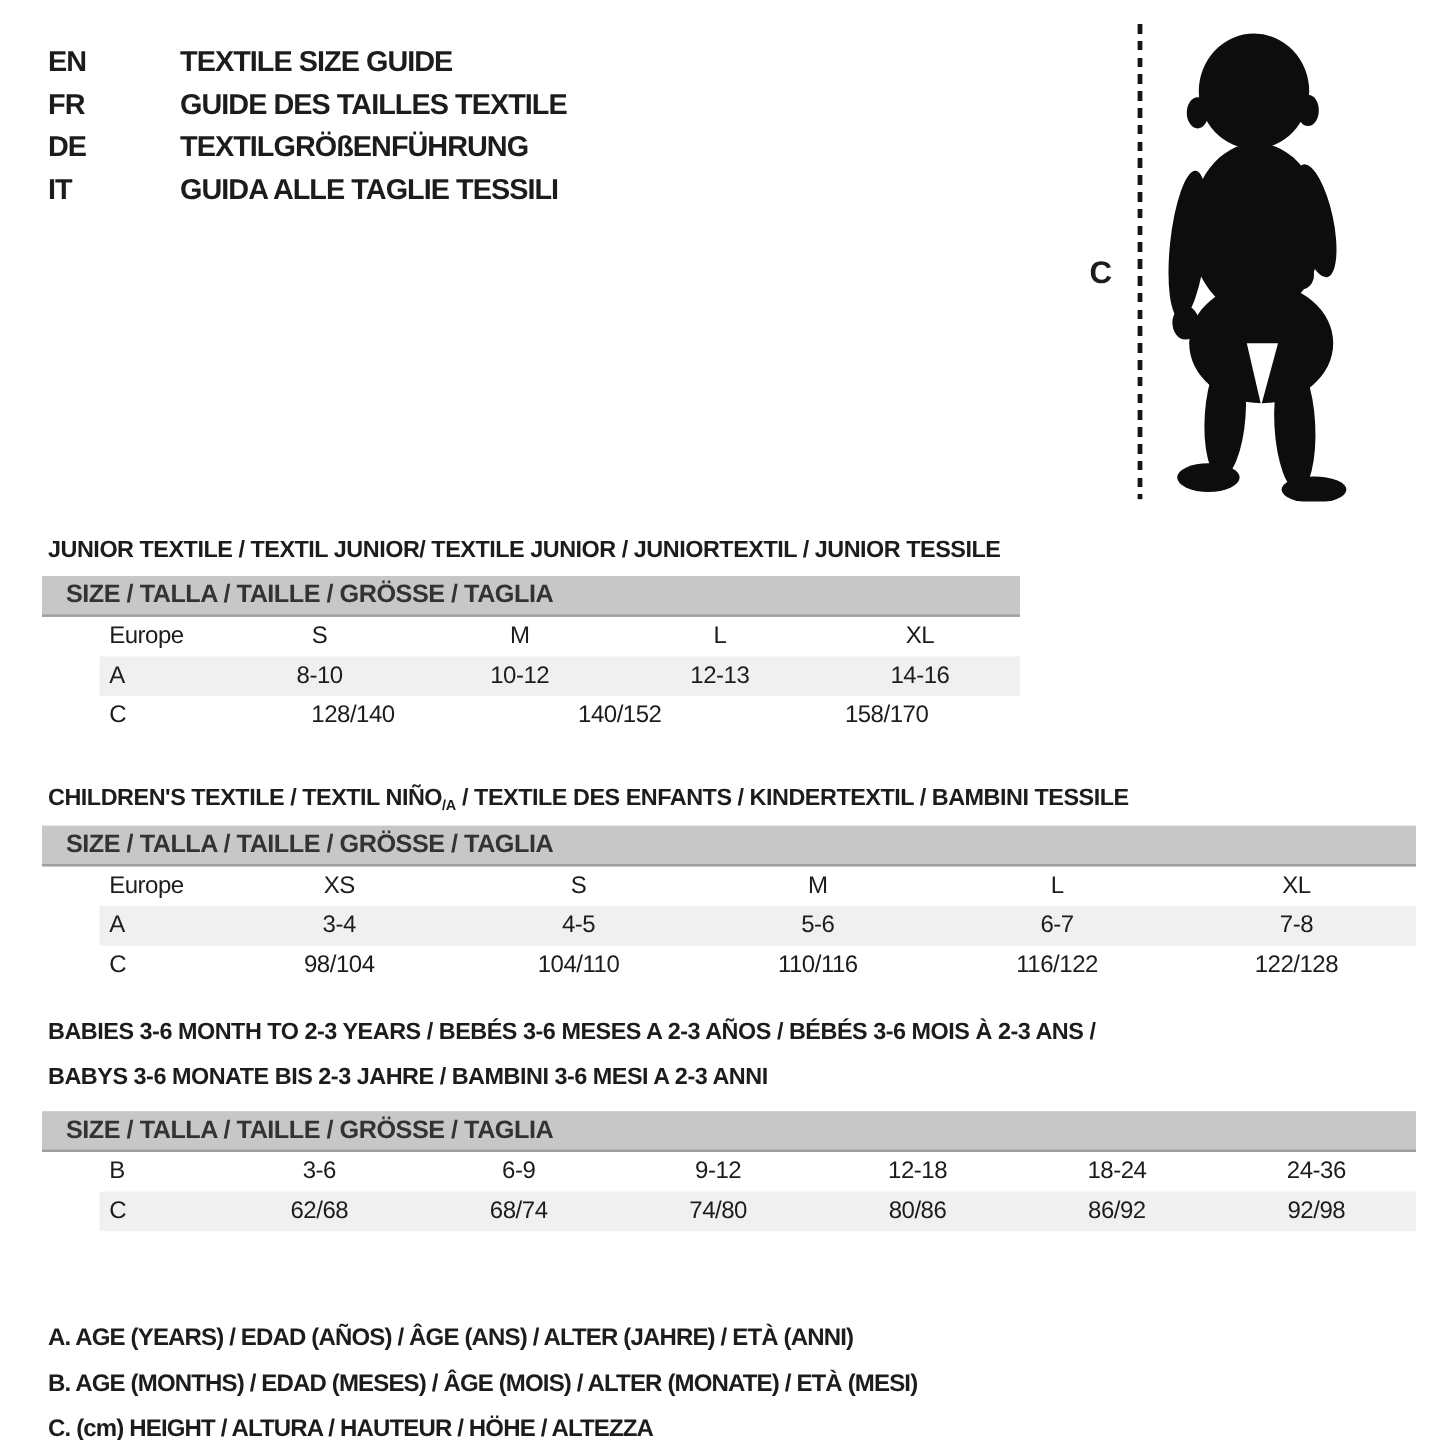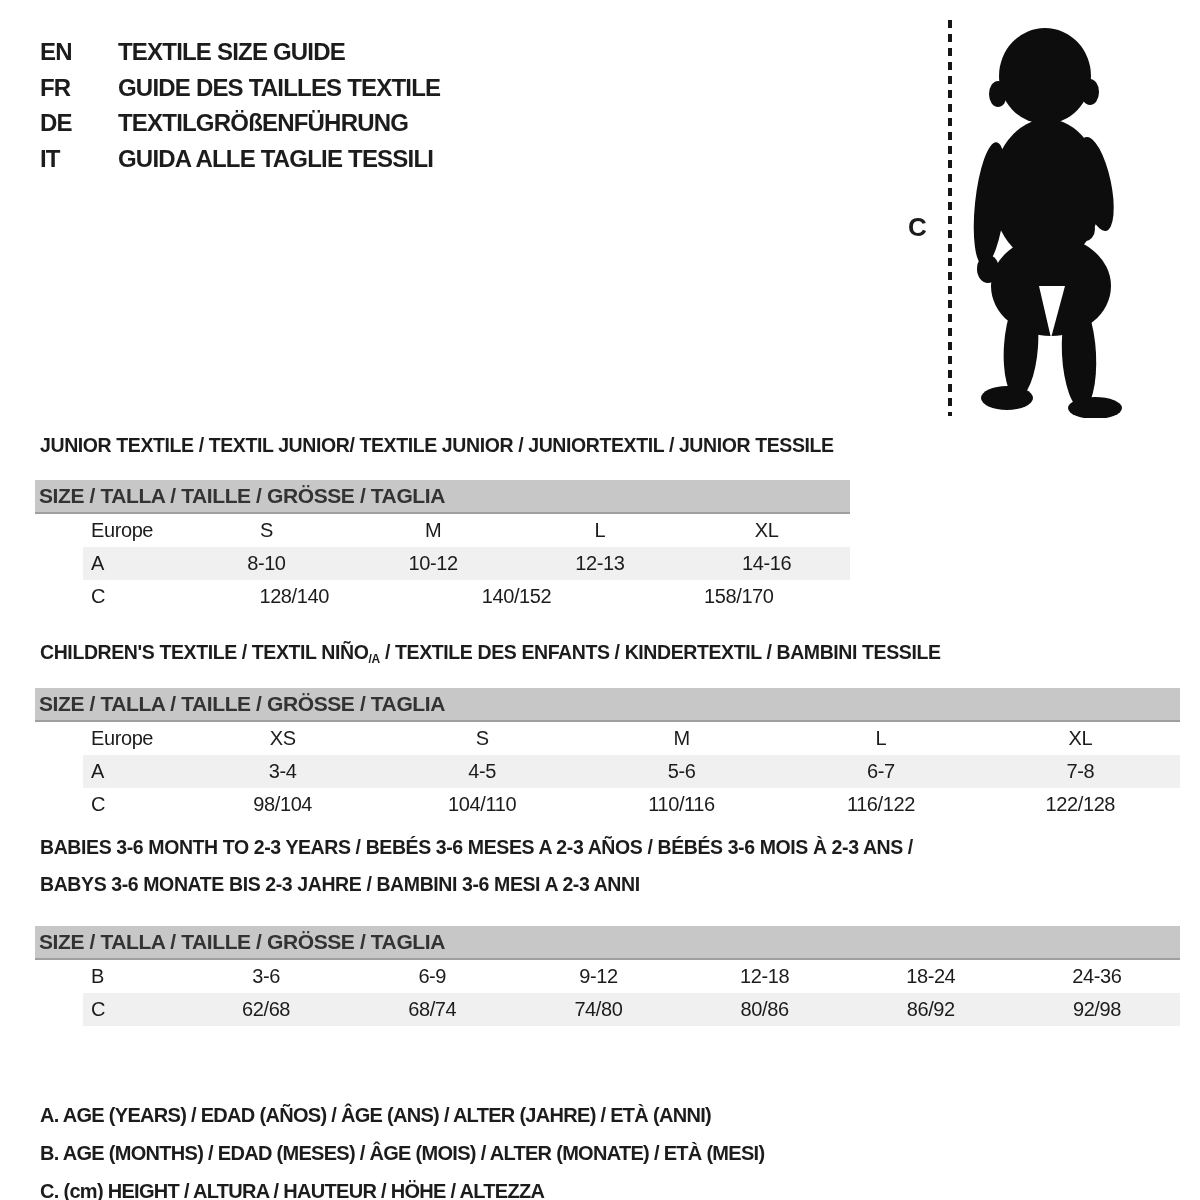--- a/index.html
+++ b/index.html
@@ -7,42 +7,42 @@
     width:1200px;height:1200px;background:#ffffff;
     font-family:"Liberation Sans", sans-serif;
     color:#1c1c1c;overflow:hidden;
   }
   .page{position:relative;width:1067px;height:1200px;background:#ffffff;}
 
   
   .lang-block{position:absolute;left:40px;top:34px;}
   .lang-row{display:flex;line-height:35.5px;font-size:24px;font-weight:700;letter-spacing:-0.8px;}
   .lang-code{width:78px;flex:0 0 78px;}
-  .lang-label{white-space:nowrap;}
+  .lang-label{white-space:nowrap;margin-left:32px;}
 
   
   .measure-line{
     position:absolute;left:948px;top:20px;width:4px;height:396px;
     background:repeating-linear-gradient(to bottom,#161616 0 8px,transparent 8px 14px);
   }
   .measure-label{position:absolute;left:908px;top:212px;font-size:26px;font-weight:700;}
   .toddler-svg{position:absolute;left:963px;top:26px;width:178px;height:392px;}
 
   
   .section-title{
     position:absolute;left:40px;font-size:19.5px;font-weight:700;
-    letter-spacing:-0.4px;white-space:nowrap;
+    letter-spacing:-0.4px;white-space:nowrap;margin-top:13px;
   }
   .title-sub{font-size:12px;font-weight:700;vertical-align:-4px;letter-spacing:-0.2px;}
 
   
   .sg-table{position:absolute;left:35px;}
   .thead{
     height:32px;line-height:32px;background:#c7c7c7;border-bottom:2px solid #9f9f9f;
-    padding-left:4px;font-size:21px;font-weight:700;color:#333333;letter-spacing:-0.4px;
+    padding-left:20px;font-size:21px;font-weight:700;color:#333333;letter-spacing:-0.4px;
   }
   .trow{display:flex;height:33px;line-height:33px;font-size:20px;font-weight:400;letter-spacing:-0.4px;margin-left:48px;}
   .trow.striped{background:#f0f0f0;}
   .rlabel{flex:0 0 92px;padding-left:8px;text-align:left;}
   .cell{flex:1;text-align:center;}
 
   .w-junior{width:815px;}
   .w-wide{width:1145px;}
 
   

